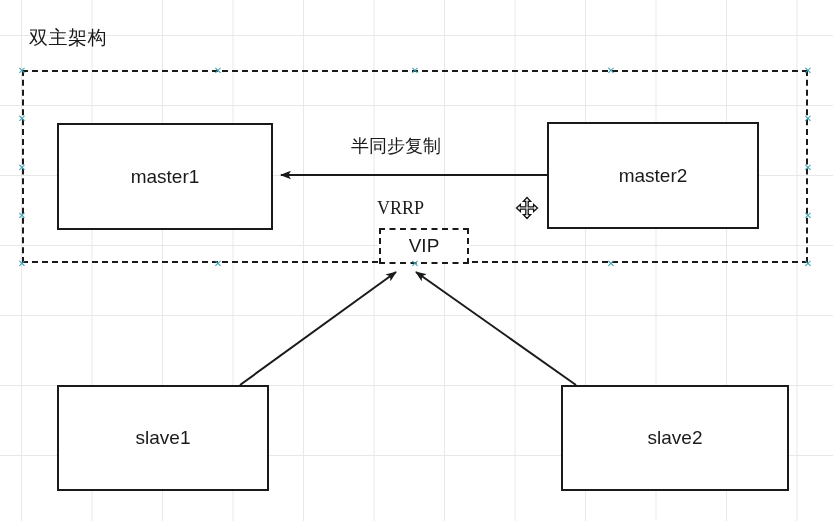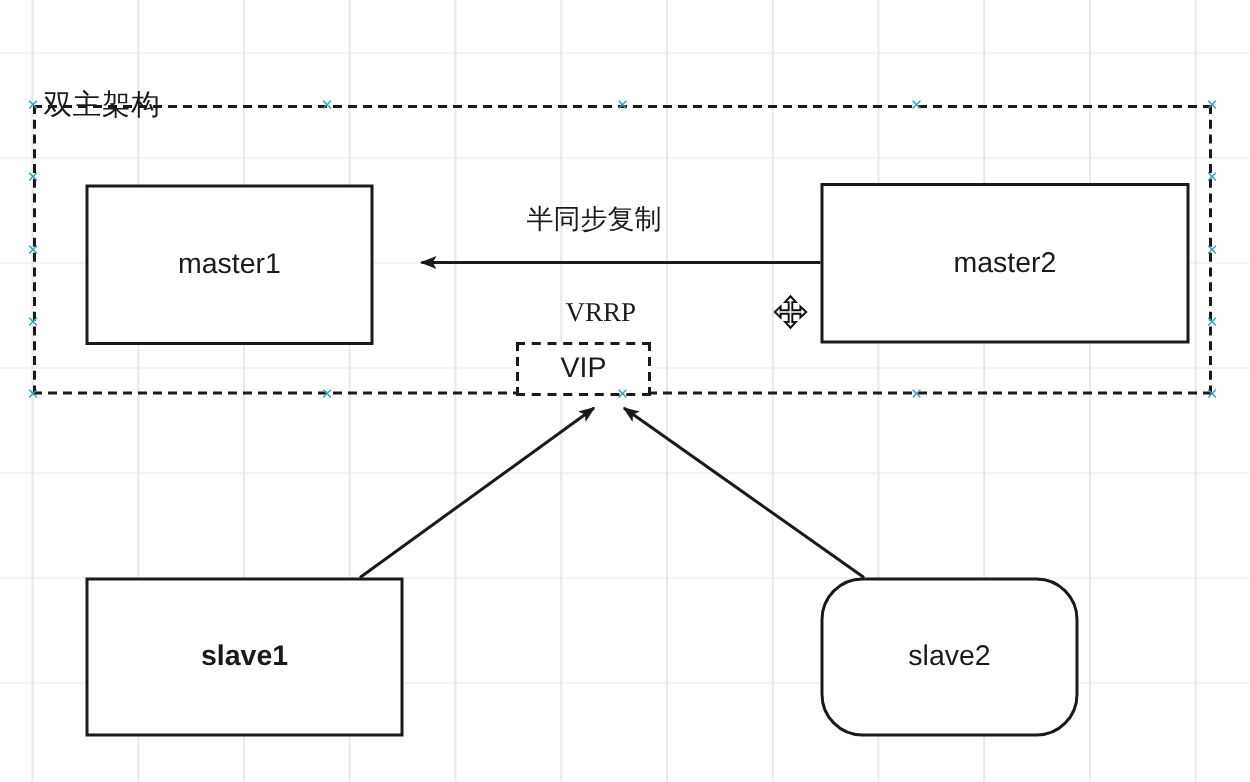--- a/index.html
+++ b/index.html
@@ -23,41 +23,40 @@
     overflow: hidden;
   }
   .diagram-title {
     position: absolute;
     left: 29px;
     top: 25px;
     font-size: 19px;
     color: #1a1a1a;
     letter-spacing: 0.5px;
     white-space: nowrap;
-    margin-top: 32px;
   }
   .node-box {
     position: absolute;
     box-sizing: border-box;
     border: 2px solid #1a1a1a;
     background: #ffffff;
     display: flex;
     align-items: center;
     justify-content: center;
     font-size: 19px;
     color: #1a1a1a;
   }
-  #node-master1 { left: 57px;  top: 123px; width: 192px; height: 107px; }
-  #node-master2 { left: 547px; top: 122px; width: 246px; height: 107px; }
-  #node-slave1  { left: 57px;  top: 385px; width: 212px; height: 106px; font-weight: bold; }
-  #node-slave2  { left: 547px; top: 385px; width: 172px; height: 106px; border-radius: 28px; }
+  #node-master1 { left: 57px;  top: 123px; width: 216px; height: 107px; }
+  #node-master2 { left: 547px; top: 122px; width: 212px; height: 107px; }
+  #node-slave1  { left: 57px;  top: 385px; width: 212px; height: 106px; }
+  #node-slave2  { left: 561px; top: 385px; width: 228px; height: 106px; }
 
   #node-vip {
     position: absolute;
-    left: 344px;
+    left: 379px;
     top: 228px;
     width: 90px;
     height: 36px;
     box-sizing: border-box;
     border: 2px dashed #1a1a1a;
     background: #ffffff;
     display: flex;
     align-items: center;
     justify-content: center;
     font-size: 19px;

